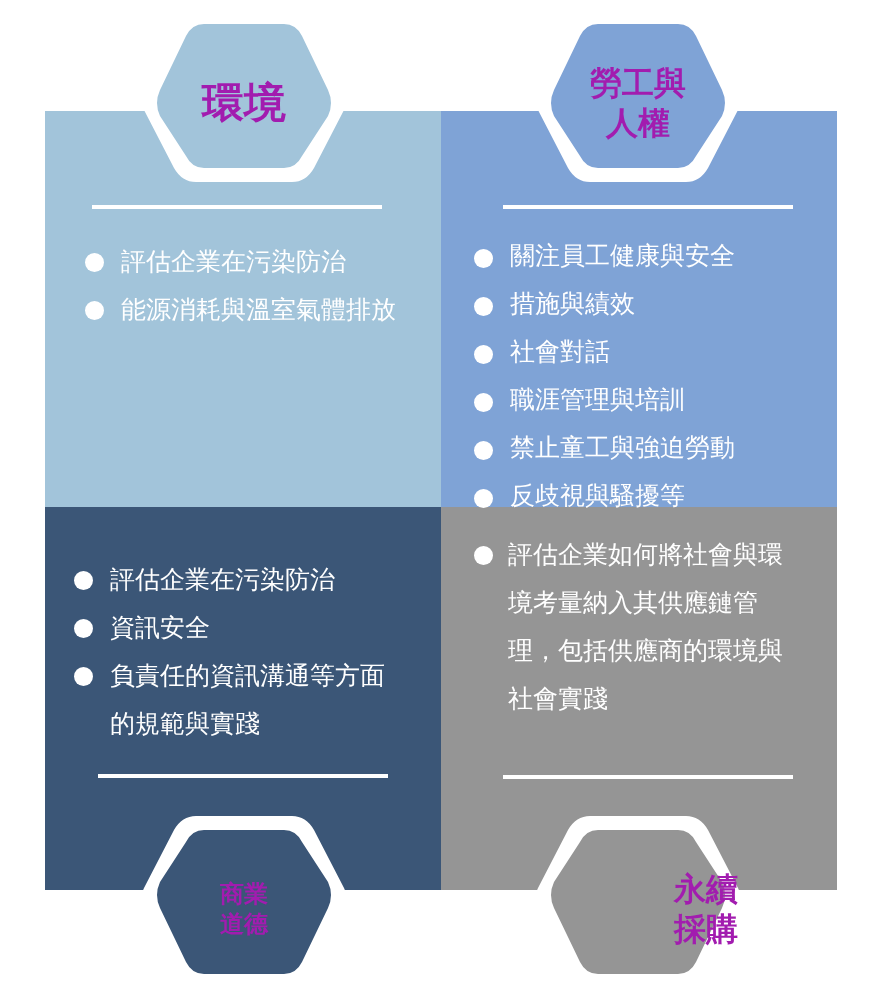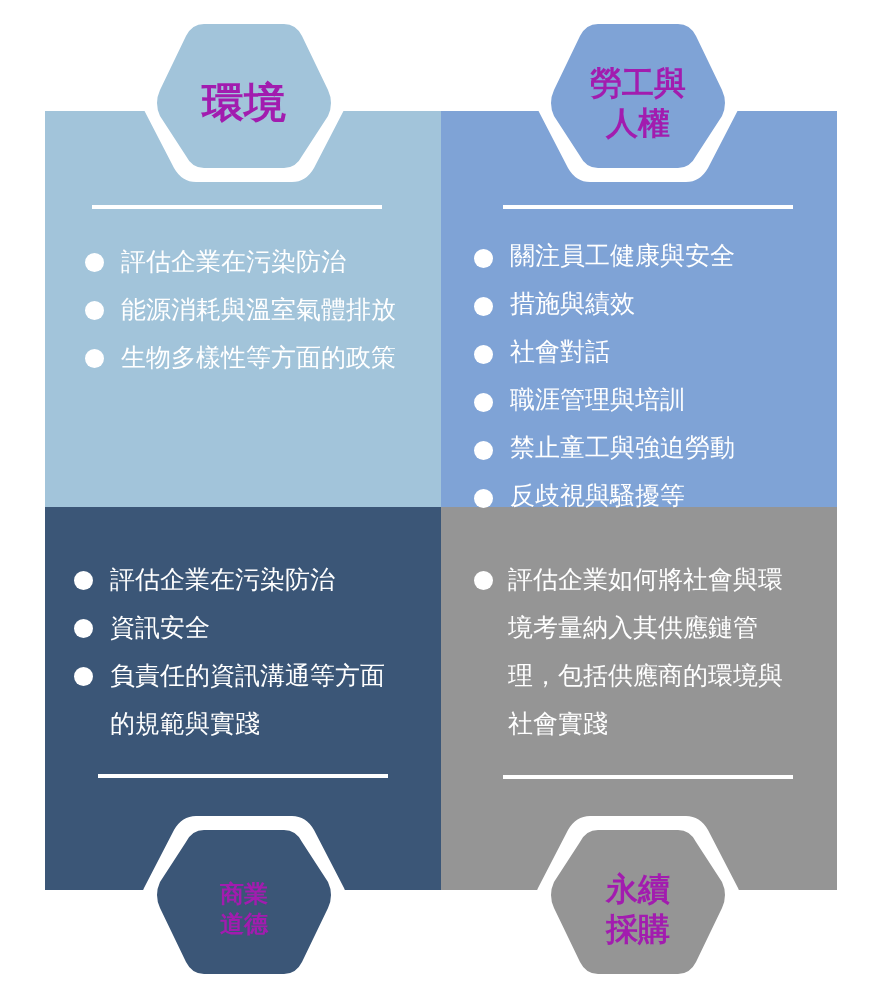--- a/index.html
+++ b/index.html
@@ -29,21 +29,21 @@
 
   ul.items { position:absolute; margin:0; padding:0; list-style:none; font-size:25px; }
   ul.items li { position:relative; padding-left:40px; height:48px; line-height:48px; white-space:nowrap; }
   ul.items li .dot { position:absolute; left:4px; top:15px; width:19px; height:19px; border-radius:50%; background:#fff; }
   .items-env { left:81px; top:238px; }
   .items-lab { left:470px; top:234px;font-family:Liberation Mono, monospace; }
   .items-lab li { padding-left:46px; }
   .items-eth { left:70px; top:556px; }
   .items-eth li { padding-left:36px; }
   .items-eth li.wrap { height:auto; white-space:normal; width:290px; line-height:48px; }
-  .items-pro { left:470px; top:556px; }
+  .items-pro { left:470px; top:531px; }
   .items-pro li.wrap { height:auto; white-space:normal; width:290px; line-height:48px; padding-left:38px; }
 </style>
 </head>
 <body>
 
 <div class="quad q-env"></div>
 <div class="quad q-lab"></div>
 <div class="quad q-eth"></div>
 <div class="quad q-pro"></div>
 
@@ -77,35 +77,34 @@
     <span>商業</span>
     <span>道德</span>
   </div>
 </div>
 
 <div class="hex hex-pro">
   <svg viewBox="0 0 200 174">
     <path d="M52,8 L148,8 Q162,8 170,22 L200,80 Q204,87 200,94 L170,152 Q162,166 148,166 L52,166 Q38,166 30,152 L0,94 Q-4,87 0,80 L30,22 Q38,8 52,8 Z" fill="#ffffff"></path>
     <path d="M60,22 L140,22 Q152,22 158,34 L184,74 Q190,87 184,100 L158,154 Q152,166 140,166 L60,166 Q48,166 42,154 L16,100 Q10,87 16,74 L42,34 Q48,22 60,22 Z" fill="#959595"></path>
   </svg>
-  <div class="hex-label" style="font-size:32px;padding-top:14px;">
+  <div class="hex-label" style="font-size:32px;padding-top:14px;align-items:flex-end;">
     <span>永續</span>
     <span>採購</span>
   </div>
 </div>
 
 <div class="rule rule-env"></div>
 <div class="rule rule-lab"></div>
 <div class="rule rule-eth"></div>
 <div class="rule rule-pro"></div>
 
 <ul class="items items-env">
   <li><span class="dot"></span><span>評估企業在污染防治</span></li>
   <li><span class="dot"></span><span>能源消耗與溫室氣體排放</span></li>
-  <li><span class="dot"></span><span>生物多樣性等方面的政策</span></li>
 </ul>
 
 <ul class="items items-lab">
   <li><span class="dot"></span><span>關注員工健康與安全</span></li>
   <li><span class="dot"></span><span>措施與績效</span></li>
   <li><span class="dot"></span><span>社會對話</span></li>
   <li><span class="dot"></span><span>職涯管理與培訓</span></li>
   <li><span class="dot"></span><span>禁止童工與強迫勞動</span></li>
   <li><span class="dot"></span><span>反歧視與騷擾等</span></li>
 </ul>

